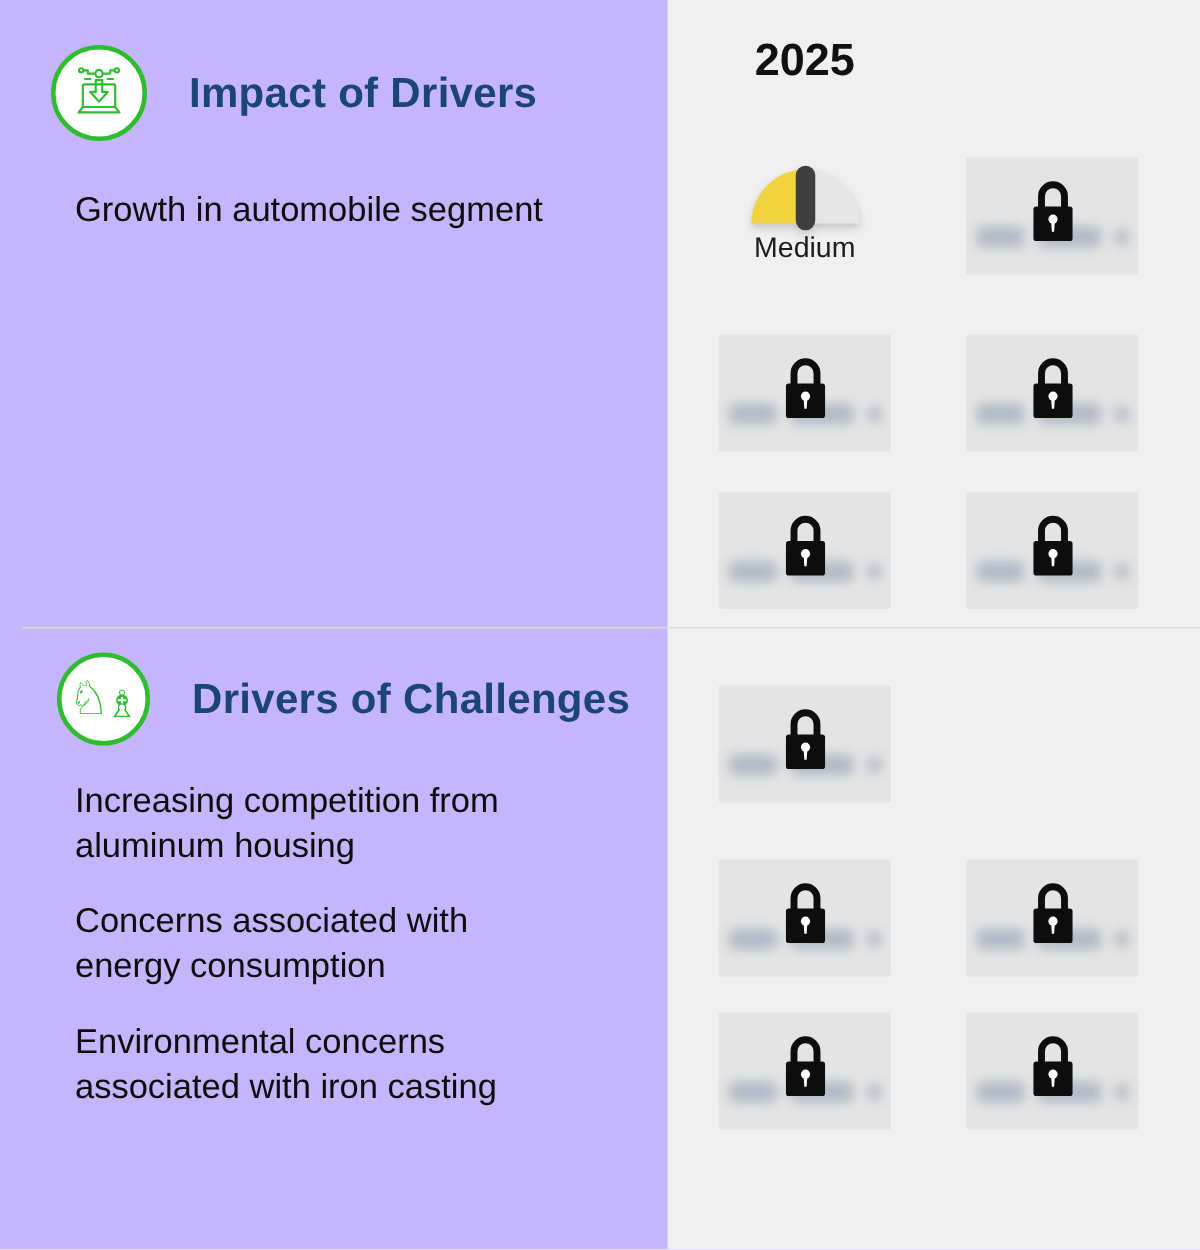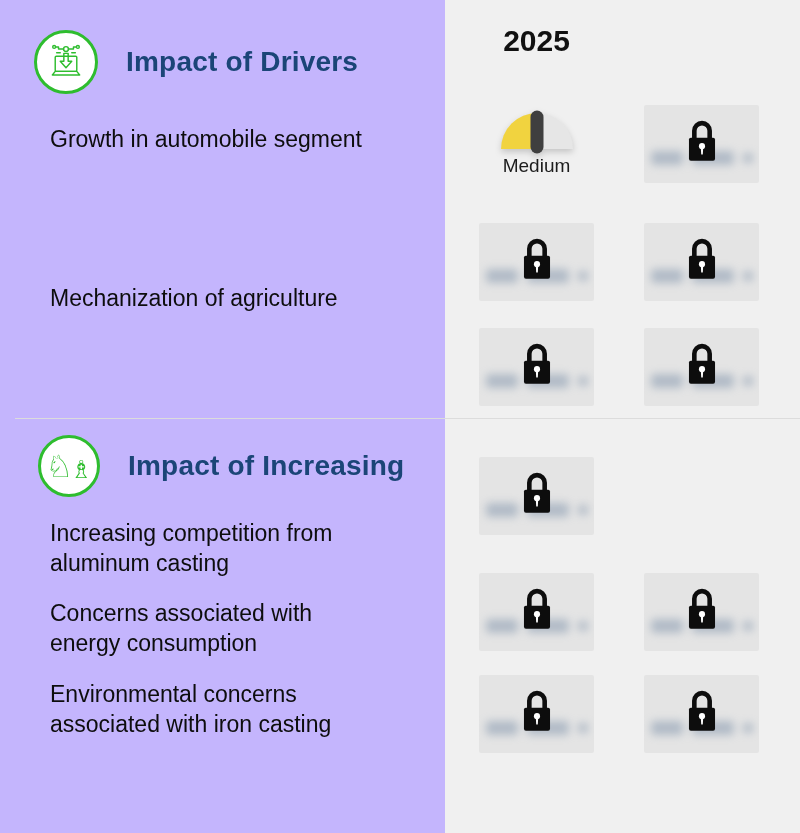--- a/index.html
+++ b/index.html
@@ -72,21 +72,20 @@
         <circle cx="15.5" cy="11" r="2"></circle>
         <circle cx="48.5" cy="11" r="2"></circle>
         <path d="M24 19 h-5"></path>
         <path d="M40 19 h5"></path>
       </svg>
     </div>
     <div class="section-title">Impact of Drivers</div>
   </div>
 
   <div class="row-label" style="top:124px;">Growth in automobile segment</div>
-  <div class="row-label" style="top:283px;">Mechanization of agriculture</div>
 
   <div class="cell gauge-cell" style="left:479px; top:103px;">
     <svg class="gauge-shadow" width="88" height="52" viewBox="0 0 88 52">
       <path d="M8 46 A36 36 0 0 1 44 10 L44 46 Z" fill="#f1d33f"></path>
       <path d="M44 10 A36 36 0 0 1 80 46 L44 46 Z" fill="#e6e6e6"></path>
       <line x1="44" y1="14" x2="44" y2="44" stroke="#3f3f3f" stroke-width="13" stroke-linecap="round"></line>
     </svg>
     <div class="gauge-label">Medium</div>
   </div>
 
@@ -170,25 +169,25 @@
     </div>
   </div>
 
   <div class="section-header" style="left:38px; top:435px;">
     <div class="icon-circle" style="width:62px;height:62px;">
       <div class="chess-glyphs">
         <span class="knight">♘</span>
         <span class="bishop">♗</span>
       </div>
     </div>
-    <div class="section-title">Impact of Increasing</div>
+    <div class="section-title">Drivers of Challenges</div>
   </div>
 
   <div class="row-label" style="top:518px;">Increasing competition from
-aluminum casting</div>
+aluminum housing</div>
   <div class="row-label" style="top:679px;">Environmental concerns
 associated with iron casting</div>
   <div class="row-label" style="top:598px;">Concerns associated with
 energy consumption</div>
 
   <div class="cell" style="left:479px; top:457px;">
     <div class="lock-card">
       <div class="blur-row">
         <div class="blur-blob blob-a"></div>
           <div class="blur-blob blob-b"></div>

